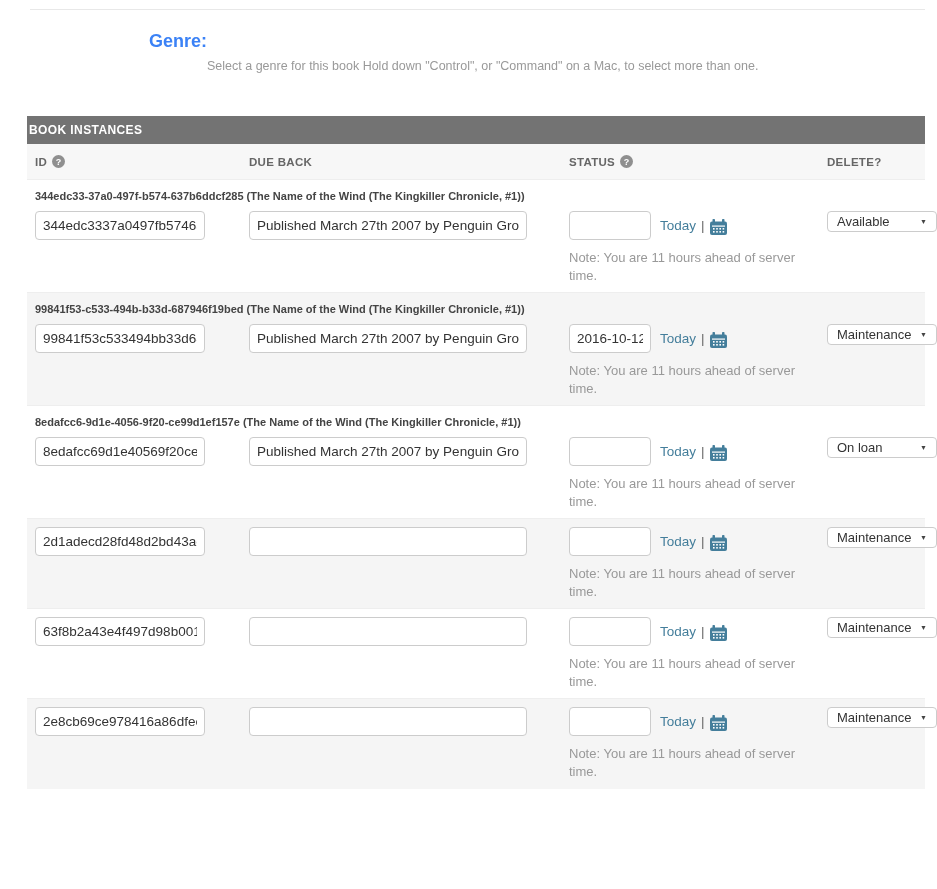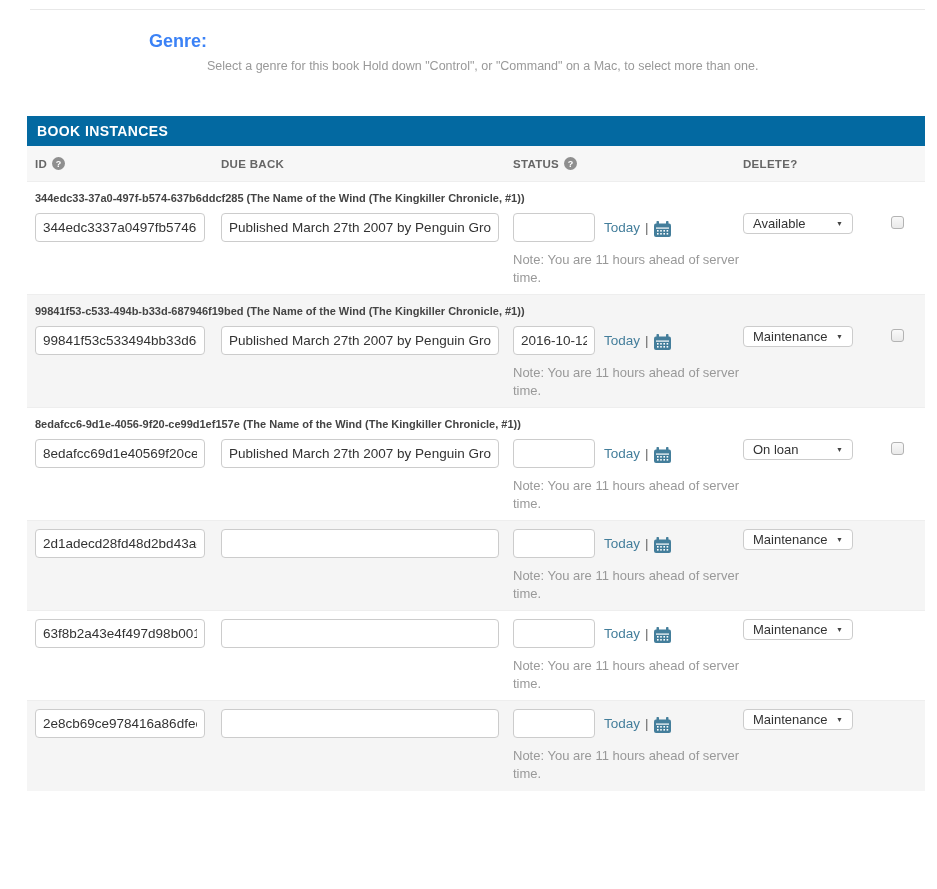--- a/index.html
+++ b/index.html
@@ -44,25 +44,25 @@
     margin-left:16px; margin-top:66px; cursor:pointer;
   }
   .genre-help {
     margin-left:177px; padding-top:7px;
     font-size:12.5px; color:#999;
   }
 
   
   .module { margin: 43px 12px 0 27px; }
   .module-h2 {
-    background:#0369a1; color:#fff;
-    font-size:14px; font-weight:bold; letter-spacing:0.4px;
-    padding:7px 10px; text-transform:uppercase;
-  }
-  .grid-cols { display:grid; grid-template-columns:186px 292px 230px 129px 1fr; }
+    background:#737373; color:#fff;
+    font-size:12px; font-weight:bold; letter-spacing:0.4px;
+    padding:7px 2px; text-transform:uppercase;
+  }
+  .grid-cols { display:grid; grid-template-columns:186px 292px 230px 129px 1fr;gap:28px; }
   .col-head-row {
     background:#f7f7f7; border-bottom:1px solid #eee;
     padding:11px 8px;
   }
   .col-head {
     font-size:11.5px; font-weight:bold; color:#666;
     text-transform:uppercase; letter-spacing:0.3px;
     display:flex; align-items:center; gap:5px;
   }
   .help-icon {

